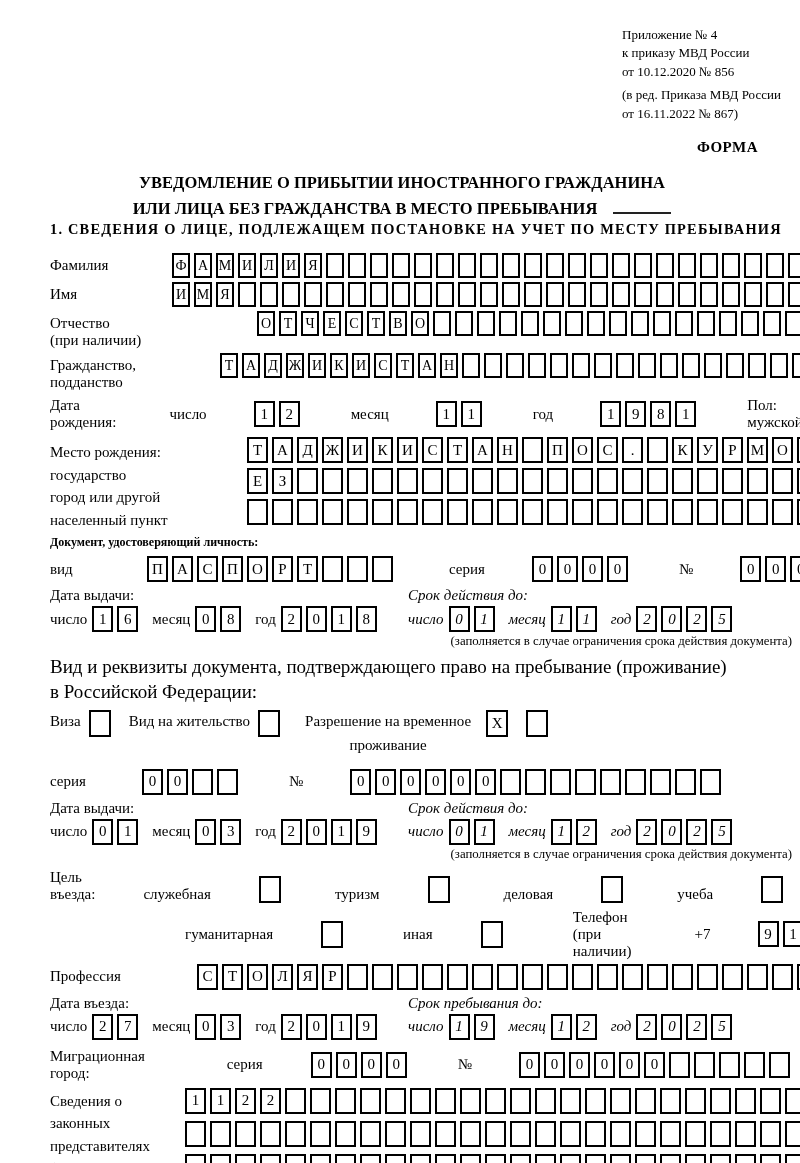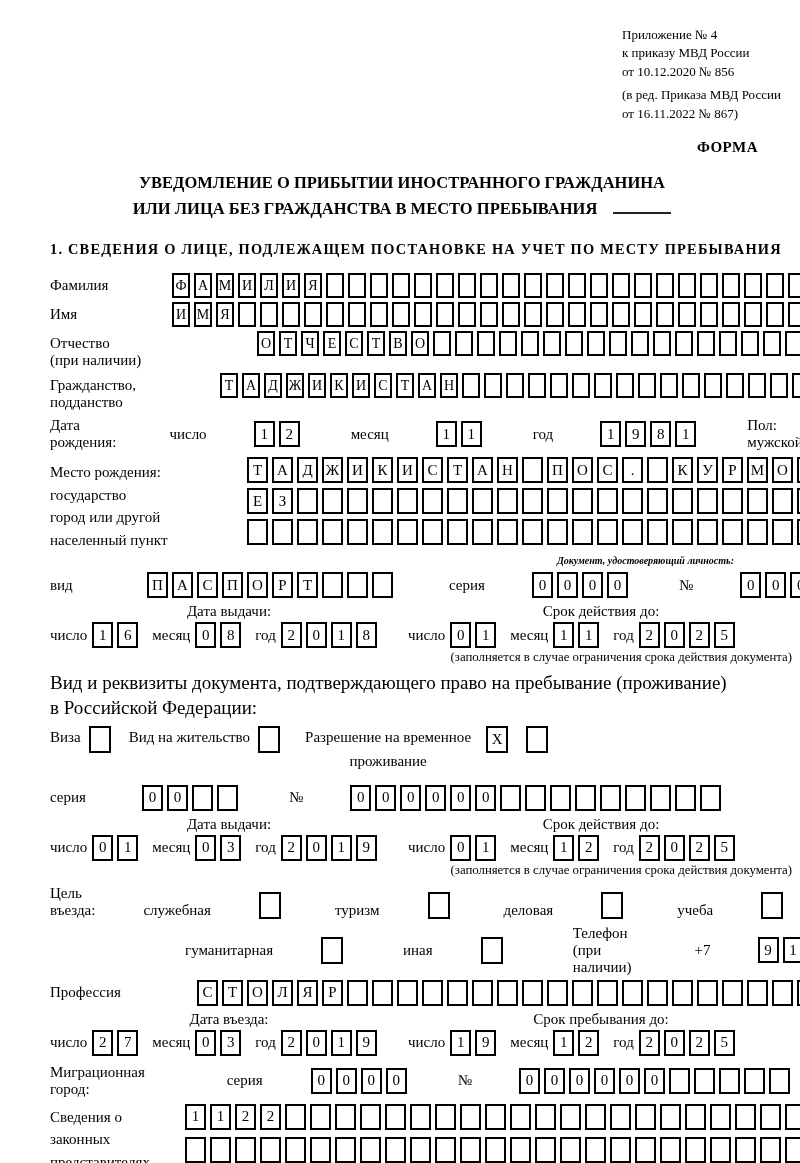--- a/index.html
+++ b/index.html
@@ -8,48 +8,48 @@
     padding:26px 6px 8px 50px;
     font-family:"Liberation Serif", serif;
     color:#000;background:#fff;overflow:hidden;position:relative;
   }
   
   .appendix{margin-left:572px;width:185px;font-size:13px;line-height:1.42;}
   .appendix .grp2{margin-top:5px;}
   .forma{text-align:right;padding-right:36px;font-weight:bold;font-size:15px;margin-top:16px;letter-spacing:.5px;}
   .title{text-align:center;font-weight:bold;font-size:16.5px;margin-top:14px;line-height:1.55;margin-right:40px;}
   .uline{display:inline-block;width:58px;border-bottom:2.5px solid #222;margin-left:16px;height:14px;}
-  .sec1{font-weight:bold;font-size:14.4px;letter-spacing:1.2px;margin-top:20px;margin-bottom:15px;}
+  .sec1{font-weight:bold;font-size:14.4px;letter-spacing:1.2px;margin-bottom:15px;}
   
   .frow{display:flex;align-items:flex-start;margin-bottom:4px;font-size:15px;gap:42px;}
   .lbl{padding-top:4px;flex:none;}
   .lw80{width:80px;}  .lw128{width:128px;}  .lw165{width:165px;}
   .lw155{width:155px;line-height:1.5;}  .lw105{width:105px;}  .lw135{width:135px;line-height:1.5;}
   .boxes{display:inline-flex;flex-wrap:nowrap;}
   .bx{flex:none;display:inline-flex;align-items:center;justify-content:center;
       width:18px;height:25px;border:2px solid #000;margin-right:4px;box-sizing:border-box;
       font-size:14px;line-height:1;background:#fff;}
   .wide .bx{width:21px;height:26px;font-size:15px;}
   .cb{flex:none;display:inline-flex;align-items:center;justify-content:center;
       width:22px;height:27px;border:2px solid #000;box-sizing:border-box;font-size:15px;background:#fff;}
   .stack > .frow{margin-bottom:4px;}
   
   .w{margin:0 5px;padding-top:4px;}
   .w0{margin-right:6px;padding-top:4px;}
   .gap10{margin-left:10px;}
   
   .dpair{display:flex;font-size:15px;margin-bottom:2px;}
   .dcol1{width:358px;flex:none;}
-  .dcol2{flex:1;}
-  .dhead{text-align:center;margin-bottom:2px;}
+  .dcol2{flex:1;font-style:italic;}
+  .dhead{text-align:left;margin-bottom:2px;}
   .drow{display:flex;align-items:center;}
   .dlabel{margin-right:5px;}
   .mlt{margin-left:10px;margin-right:5px;}
   .note{font-size:12.8px;text-align:right;margin:2px 0 7px;padding-right:2px;}
-  .docheading{text-align:right;font-weight:bold;font-size:10px;margin:3px 0 6px;margin-right:60px;font-style:italic;}
+  .docheading{text-align:left;font-weight:bold;font-size:12px;margin:3px 0 6px;margin-right:60px;}
   .intro{font-size:19px;margin-bottom:7px;}
   
   .opts{display:flex;align-items:flex-start;font-size:15px;margin:3px 0 12px;}
   .optlabel{line-height:1.5;}
   .opt-ml{width:180px;text-align:center;line-height:1.55;}
   .mr8{margin-right:8px;} .mr18{margin-right:18px;} .mr12{margin-right:12px;}
   .ind135{margin-left:135px;}
   .reps{display:flex;font-size:15px;}
 </style>
 </head>

